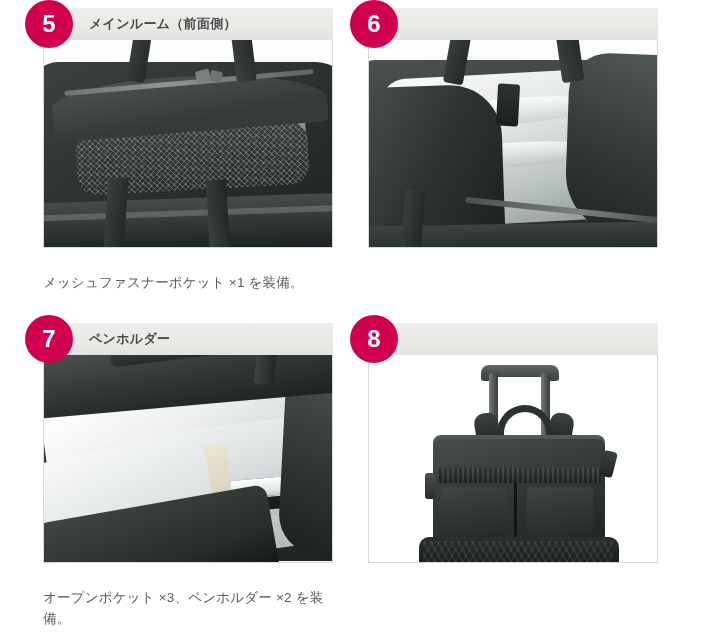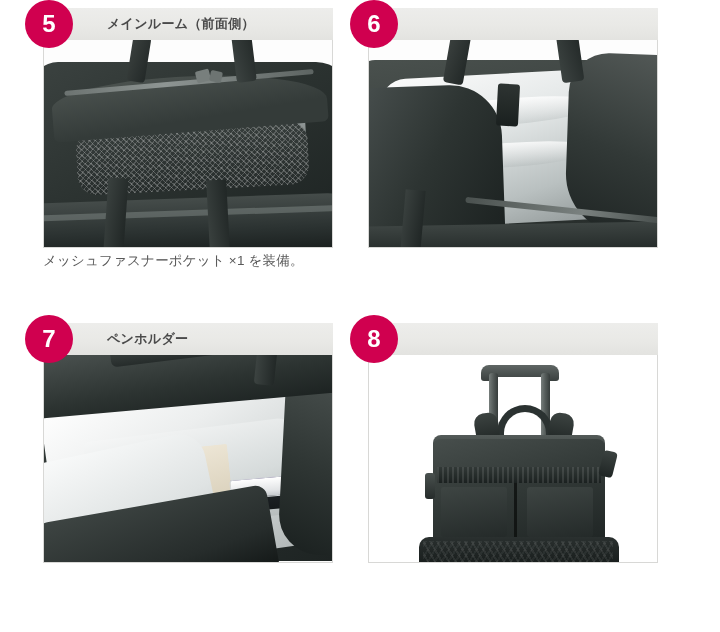--- a/index.html
+++ b/index.html
@@ -26,21 +26,21 @@
   .panel-head {
     position: relative;
     height: 32px;
     margin-left: 18px;
     width: 290px;
     background: linear-gradient(to bottom, #ededeb 0%, #e9e9e6 55%, #e3e3e0 100%);
     display: flex;
     align-items: center;
   }
   .panel-head .head-label {
-    margin-left: 64px;
+    margin-left: 46px;
     font-size: 13px;
     font-weight: bold;
     color: #4a4a4a;
     letter-spacing: 0.3px;
     white-space: nowrap;
   }
 
   
   .badge {
     position: absolute;
@@ -73,21 +73,21 @@
   }
   .photo-inner {
     position: absolute;
     inset: 0;
     overflow: hidden;
   }
 
   
   .caption {
     margin-left: 18px;
-    margin-top: 3px;
+    margin-top: 25px;
     width: 300px;
     font-size: 13.5px;
     line-height: 1.55;
     color: #5a5a5a;
     letter-spacing: 0.2px;
   }
 
   
   .ph { position: absolute; }
 
@@ -501,20 +501,21 @@
         <div class="ph p7-phone"></div>
         <div class="ph p7-phonedot"></div>
         <div class="ph p7-lining2"></div>
         <div class="ph p7-rightwall"></div>
         <div class="ph p7-topflap"></div>
         <div class="ph p7-handle"></div>
         <div class="ph p7-handle2"></div>
         <div class="ph p7-bottomflap"></div>
       </div>
     </div>
+    <div class="caption">オープンポケット ×3、ペンホルダー ×2 を装備。</div>
   </div>
 
   <div class="panel panel-8">
     <div class="panel-head">
       <div class="badge">8</div>
     </div>
     <div class="photo">
       <div class="photo-inner">
         <div class="ph p8-bg"></div>
         <div class="ph p8-grip"></div>

